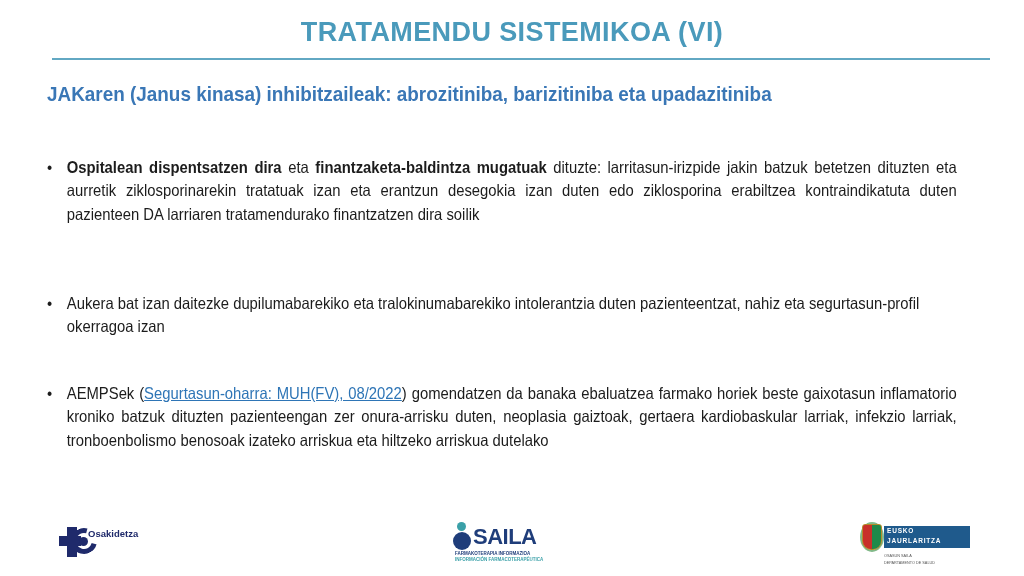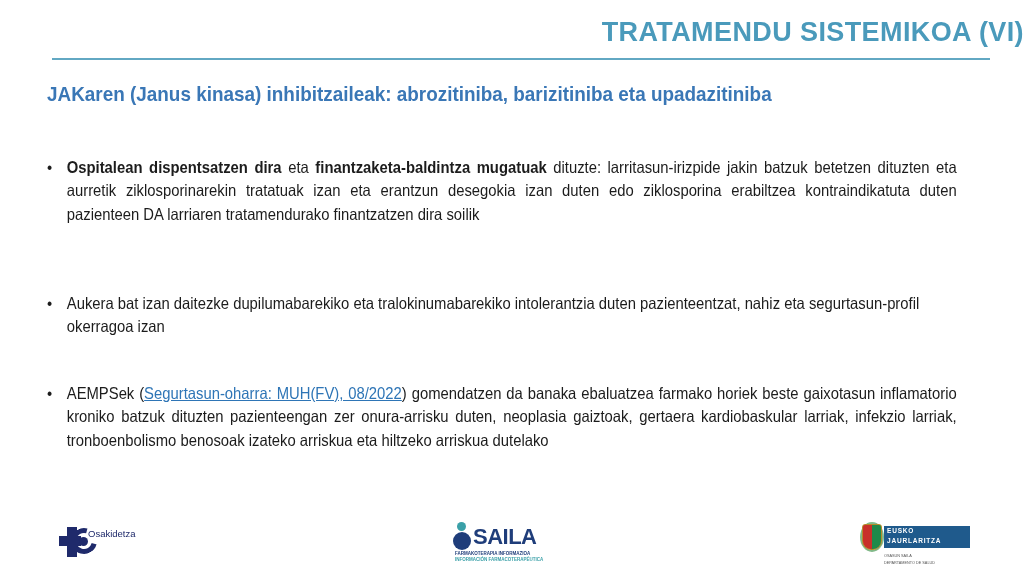--- a/index.html
+++ b/index.html
@@ -1,21 +1,21 @@
 <!DOCTYPE html>
 <html><head>
   <meta charset="utf-8">
   <style>
     html, body { margin: 0; padding: 0; }
     body {
       width: 1024px; height: 576px; background: #ffffff; position: relative; overflow: hidden;
       font-family: "Liberation Sans Narrow", "Liberation Sans", sans-serif;
     }
     .title {
-      position: absolute; left: 0; width: 1024px; top: 17px; text-align: right;
+      position: absolute; left: 0; width: 1024px; top: 17px; text-align: center;
       font-family: "Liberation Sans", sans-serif; font-weight: bold; font-size: 27px;
       letter-spacing: 0.4px; color: #4a9abb; margin: 0;
     }
     .title-rule {
       position: absolute; left: 52px; top: 58px; width: 938px; height: 2px;
       background: #62a8c3;
     }
     .subtitle {
       position: absolute; left: 47px; top: 76px; width: 910px;
       font-family: "Liberation Sans", sans-serif; font-weight: bold; font-size: 21px;
@@ -39,21 +39,21 @@
     .b2 { top: 136px; }
     .b3 { top: 226px; }
 
     .logo { position: absolute; }
     .osak { left: 57px; top: 524px; width: 100px; height: 36px; }
     .osak .cross-v { position: absolute; left: 10px; top: 3px; width: 10px; height: 30px; background: #1f2a6b; }
     .osak .cross-h { position: absolute; left: 2px; top: 12px; width: 22px; height: 10px; background: #1f2a6b; }
     .osak .arc { position: absolute; left: 14px; top: 4px; width: 26px; height: 26px; border-radius: 50%;
       border: 5px solid #1f2a6b; border-right-color: transparent; box-sizing: border-box; transform: rotate(-30deg); background: #fff; }
     .osak .dotc { position: absolute; left: 22px; top: 13px; width: 9px; height: 9px; border-radius: 50%; background: #1f2a6b; }
-    .osak .name { position: absolute; left: 31px; top: 4px; font-family: "Liberation Sans", sans-serif; font-weight: normal;
+    .osak .name { position: absolute; left: 31px; top: 4px; font-family: "Liberation Sans", sans-serif; font-weight: bold;
       font-size: 9.5px; color: #1f2a6b; }
 
     .infac { left: 449px; top: 520px; width: 90px; height: 44px; }
     .infac .i { position: absolute; left: 2px; top: 2px; width: 22px; height: 26px; }
     .infac .i .head { position: absolute; left: 6px; top: 0; width: 9px; height: 9px; border-radius: 50%; background: #3aa0a8; }
     .infac .i .body { position: absolute; left: 2px; top: 10px; width: 18px; height: 18px; border-radius: 50%; background: #1f3d7a; }
     .infac .word { position: absolute; left: 24px; top: 4px; font-family: "Liberation Sans", sans-serif; font-weight: bold;
       font-size: 22px; color: #1f3d7a; letter-spacing: -0.5px; }
     .infac .sub1, .infac .sub2 { position: absolute; left: 6px; font-family: "Liberation Sans", sans-serif; font-size: 4.5px;
       color: #1f3d7a; white-space: nowrap; font-weight: bold; }

